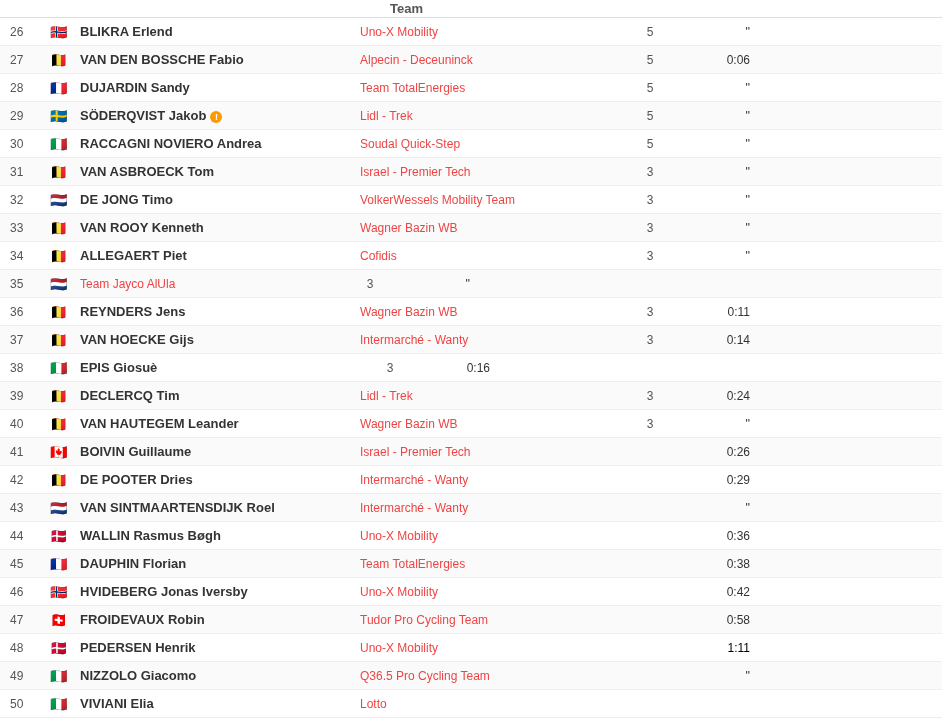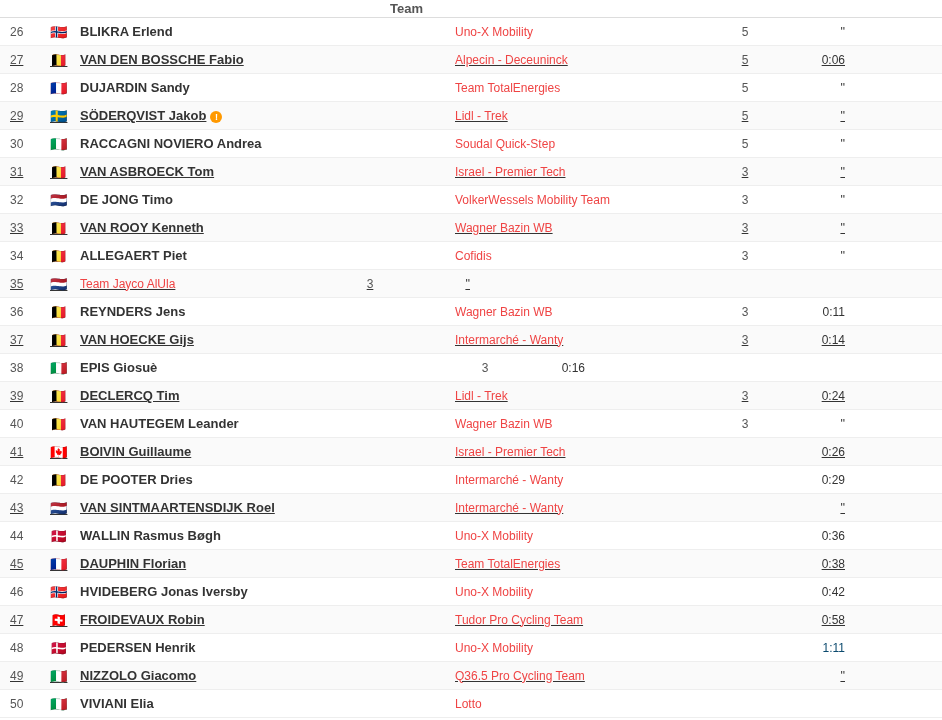--- a/index.html
+++ b/index.html
@@ -29,35 +29,35 @@
     .col-pts { width: 60px; text-align: center; }
     .col-time { width: 80px; text-align: right; padding-right: 10px; }
 
     .data-row {
       display: flex;
       align-items: center;
       border-bottom: 1px solid #eee;
       padding: 5px 0;
       min-height: 28px;
     }
-    .data-row.alt { background: #fafafa; text-decoration: underline; }
+    .data-row.alt { background: #fafafa; }
 
     .cell-pos {
       width: 50px;
       padding-left: 10px;
       color: #555;
       font-size: 12px;
     }
     .cell-flag {
       width: 30px;
       display: flex;
       align-items: center;
     }
     .cell-name {
-      width: 375px;
+      width: 280px;
       font-weight: bold;
       color: #333;
     }
     .cell-team {
       width: 260px;
       color: #ef4444;
       font-size: 12px;
     }
     .cell-pts {
       width: 60px;
@@ -330,21 +330,21 @@
     <div class="cell-time black" style="">0:58</div>
   </div>
       <div class="data-row">
     <div class="cell-pos">48</div>
     <div class="cell-flag">
           <span class="flag">🇩🇰</span>
         </div>
     <div class="cell-name">PEDERSEN Henrik</div>
     <div class="cell-team">Uno-X Mobility</div>
     <div class="cell-pts"></div>
-    <div class="cell-time time-red" style="color:#0c4a6e;">1:11</div>
+    <div class="cell-time time-red" style="color:#000000;">1:11</div>
   </div>
       <div class="data-row alt">
     <div class="cell-pos">49</div>
     <div class="cell-flag">
           <span class="flag">🇮🇹</span>
         </div>
     <div class="cell-name">NIZZOLO Giacomo</div>
     <div class="cell-team">Q36.5 Pro Cycling Team</div>
     <div class="cell-pts"></div>
     <div class="cell-time black" style="">''</div>

